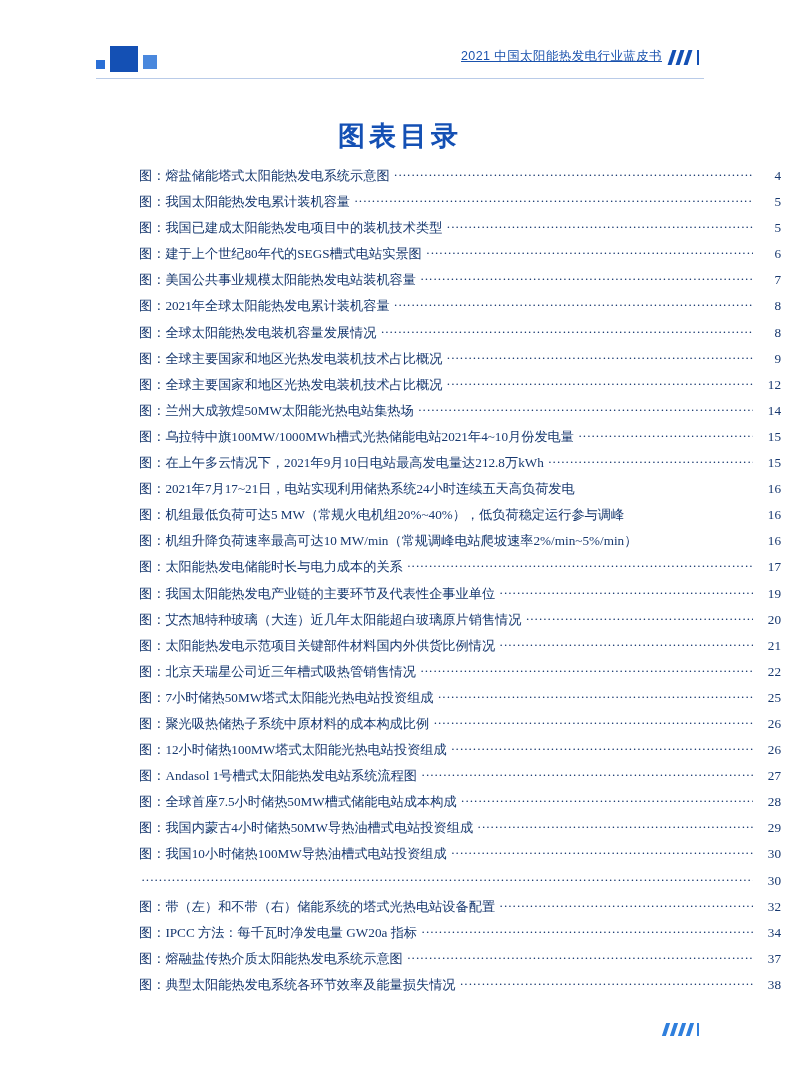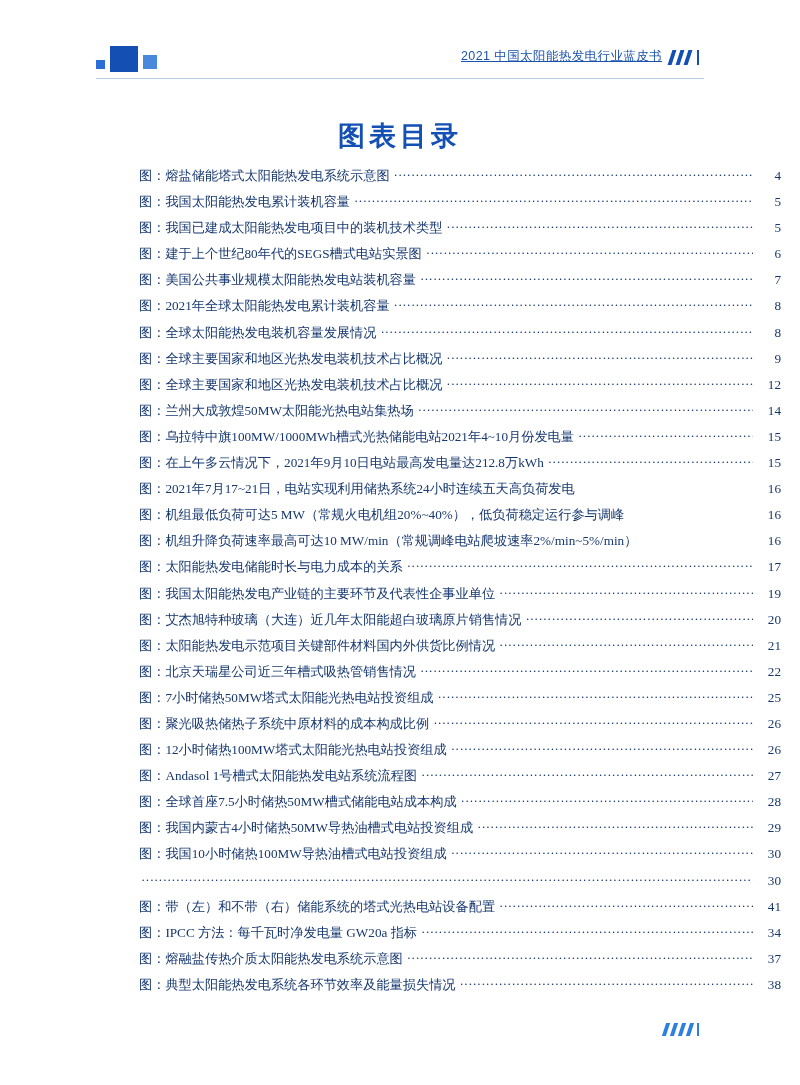--- a/index.html
+++ b/index.html
@@ -352,21 +352,21 @@
     </div>
 
     <div class="toc-row">
       <span class="toc-dots">·······································································································································································</span>
       <span class="toc-page">30</span>
     </div>
 
     <div class="toc-row">
       <span class="toc-label">图：带（左）和不带（右）储能系统的塔式光热电站设备配置</span>
       <span class="toc-dots">·······································································································································································</span>
-      <span class="toc-page">41</span>
+      <span class="toc-page">32</span>
     </div>
 
     <div class="toc-row">
       <span class="toc-label">图：IPCC 方法：每千瓦时净发电量 GW20a 指标</span>
       <span class="toc-dots">·······································································································································································</span>
       <span class="toc-page">34</span>
     </div>
 
     <div class="toc-row">
       <span class="toc-label">图：熔融盐传热介质太阳能热发电系统示意图</span>

